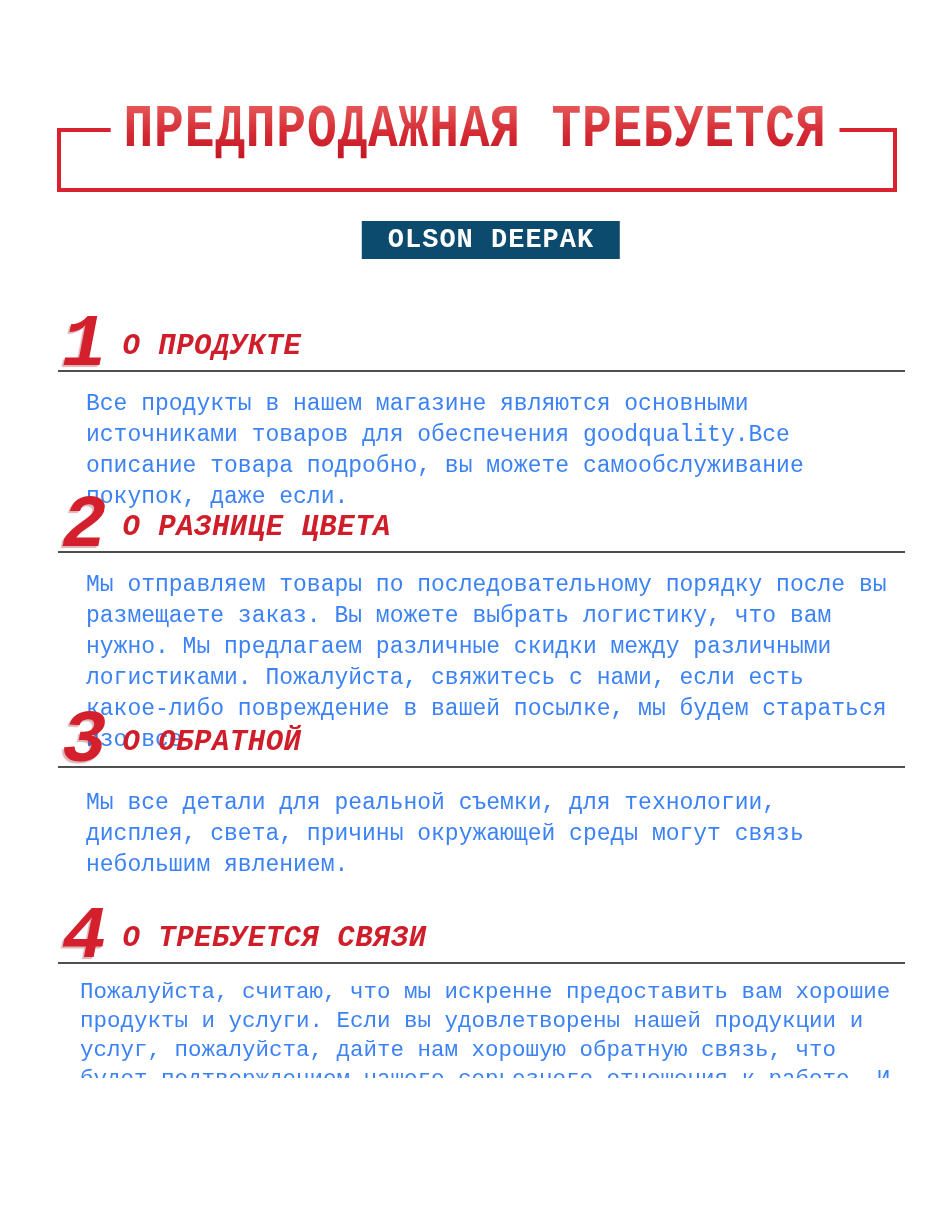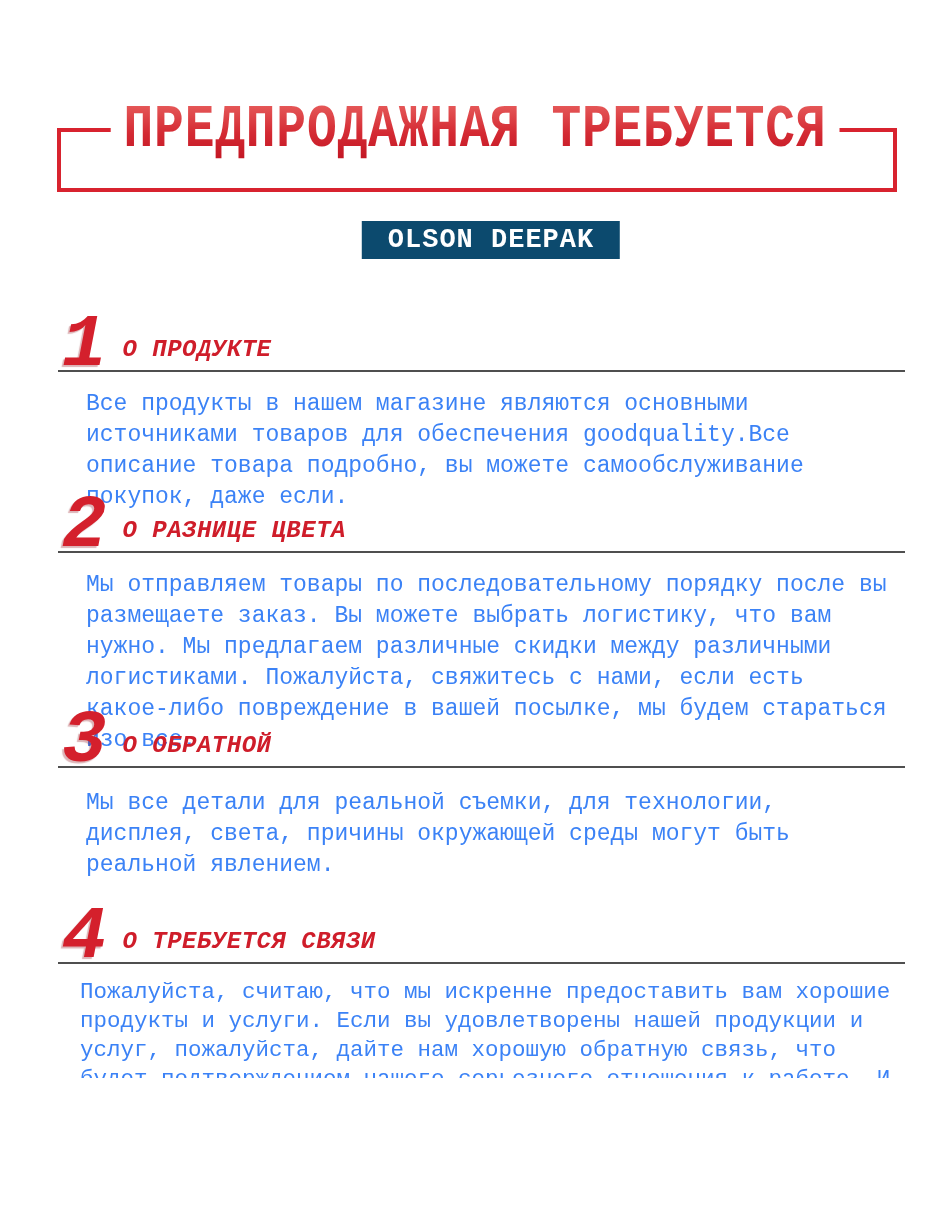--- a/index.html
+++ b/index.html
@@ -89,21 +89,21 @@
     font-weight: 800;
     font-style: italic;
     color: #d4202c;
     text-shadow: -2px 2px 1px rgba(140, 8, 16, 0.30);
     margin: 0 16px 0 4px;
     transform: translateY(4px);
   }
   .sec-heading {
     margin: 0;
     padding-bottom: 7px;
-    font-size: 24px;
+    font-size: 29px;
     font-weight: 700;
     font-style: italic;
     letter-spacing: 0.5px;
     color: #cf1d2a;
     white-space: nowrap;
   }
   .sec-body {
     margin: 8px;
     padding: 9px 4px 0 20px;
     font-size: 23px;
@@ -144,21 +144,21 @@
         <h2 class="sec-heading">О РАЗНИЦЕ ЦВЕТА</h2>
       </div>
       <p class="sec-body">Мы отправляем товары по последовательному порядку после вы размещаете заказ. Вы можете выбрать логистику, что вам нужно. Мы предлагаем различные скидки между различными логистиками. Пожалуйста, свяжитесь с нами, если есть какое-либо повреждение в вашей посылке, мы будем стараться изо все.</p>
     </section>
 
     <section class="section">
       <div class="sec-head">
         <span class="sec-num">3</span>
         <h2 class="sec-heading">О ОБРАТНОЙ</h2>
       </div>
-      <p class="sec-body">Мы все детали для реальной съемки, для технологии, дисплея, света, причины окружающей среды могут быть реальной явлением.</p>
+      <p class="sec-body">Мы все детали для реальной съемки, для технологии, дисплея, света, причины окружающей среды могут связь небольшим явлением.</p>
     </section>
 
     <section class="section">
       <div class="sec-head">
         <span class="sec-num">4</span>
         <h2 class="sec-heading">О ТРЕБУЕТСЯ СВЯЗИ</h2>
       </div>
       <p class="sec-body">Пожалуйста, считаю, что мы искренне предоставить вам хорошие продукты и услуги. Если вы удовлетворены нашей продукции и услуг, пожалуйста, дайте нам хорошую обратную связь, что будет подтверждением нашего серьезного отношения к работе. И не стесняйтесь сообщить нам перед вами оставьте плохой результат воздействия если вы не удовлетворены нашей продукции и услуг. мы будем делать то, что мы можем решить эту проблему для вас, и ваши предложения являются движущей силой нашего прогресса.</p>
     </section>
   </div>

